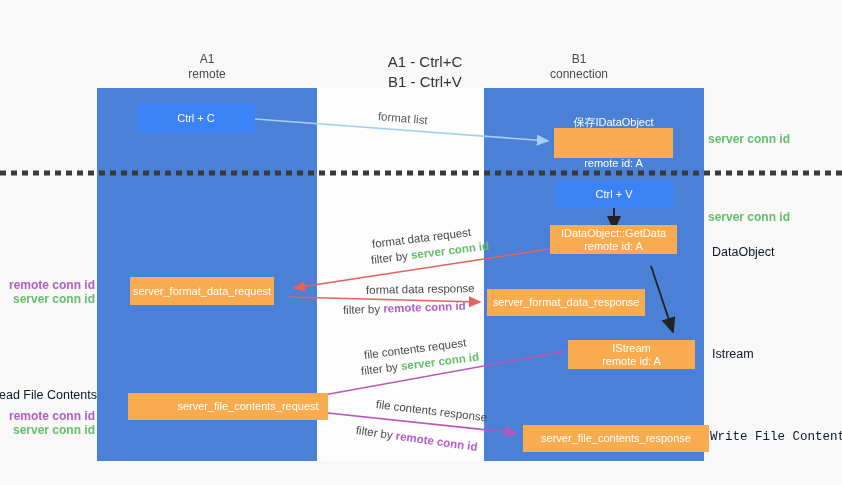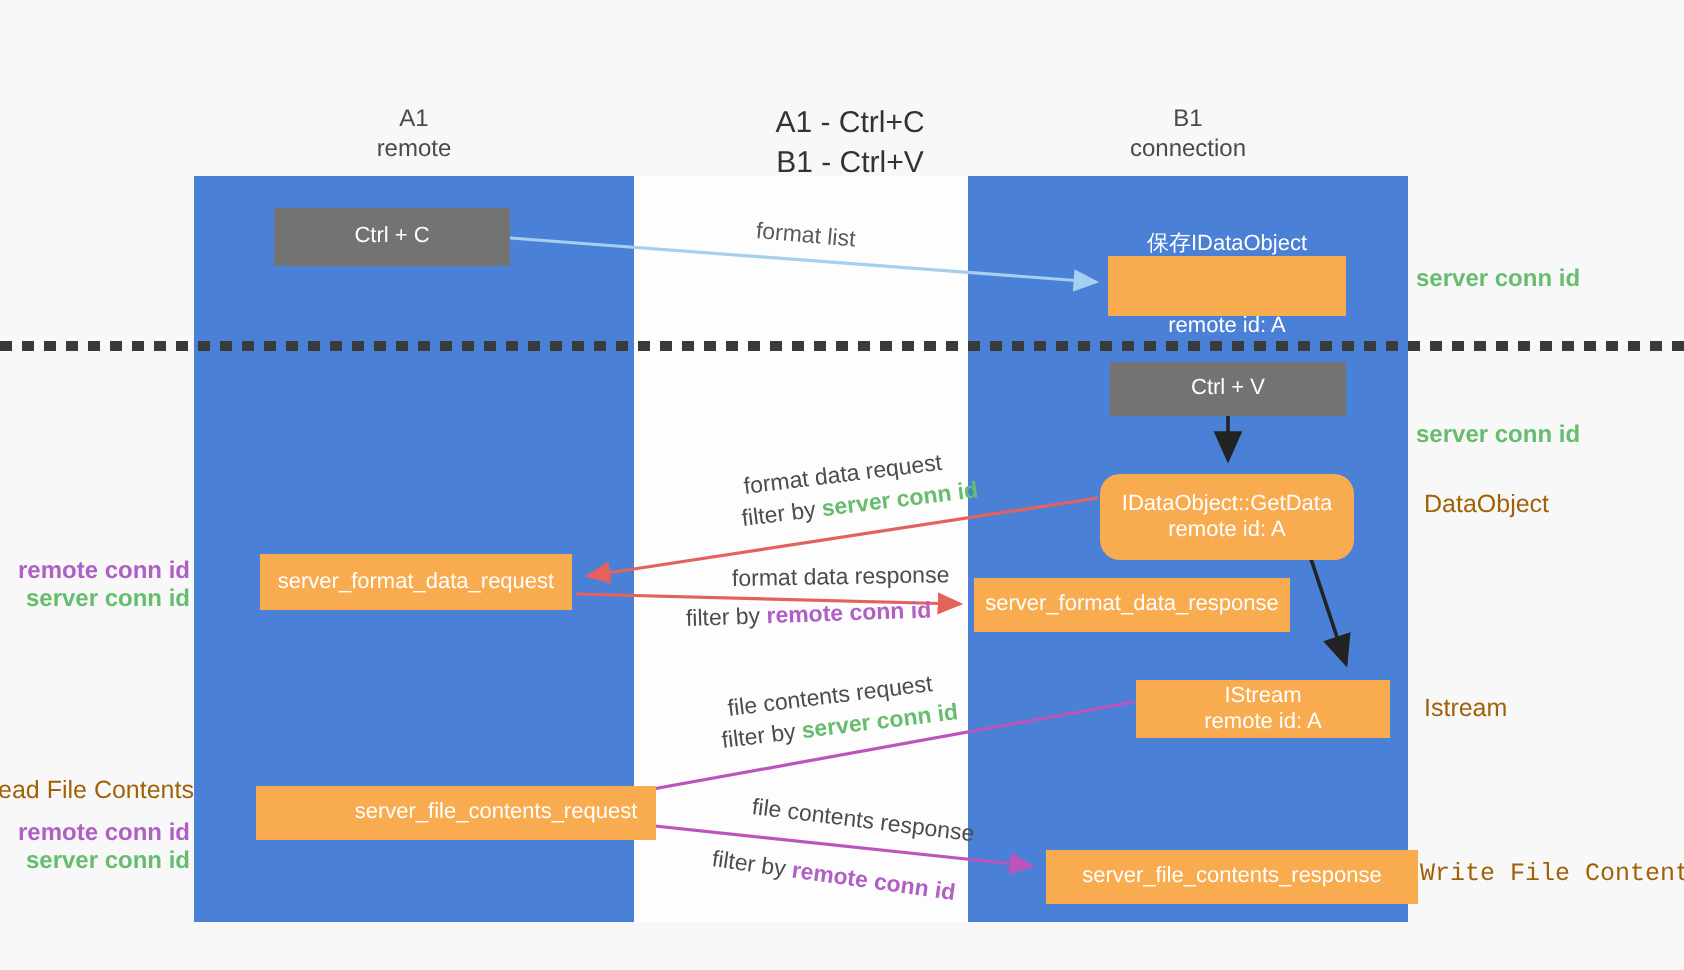--- a/index.html
+++ b/index.html
@@ -31,51 +31,51 @@
   }
   .arrow-layer{
     position:absolute;left:0;top:0;z-index:3;pointer-events:none;
   }
   .box{
     position:absolute;z-index:4;
     display:flex;flex-direction:column;align-items:center;justify-content:center;
     color:#fff;font-size:11px;line-height:13px;text-align:center;white-space:nowrap;
   }
   .box.orange{background:#f9ab4f;}
-  .box.green{background:#737373;}
+  .box.green{background:#3b82f6;}
   .flow{
     position:absolute;z-index:4;
     font-size:11.5px;color:#4c4c4c;white-space:nowrap;
     transform-origin:left center;
   }
   .term-green{color:#66bd6e;font-weight:bold;}
   .term-purple{color:#b05fc5;font-weight:bold;}
   .side{
     position:absolute;z-index:4;
-    font-size:12px;color:#a16207;white-space:nowrap;
+    font-size:12px;color:#0f172a;white-space:nowrap;
   }
   .side.green{color:#66bd6e;font-weight:bold;}
   .side.purple{color:#b05fc5;font-weight:bold;}
   .side.right-edge{text-align:right;}
 </style>
 </head>
 <body>
 
 <div class="canvas">
 
   <div class="title">
     <div>A1 - Ctrl+C</div>
     <div>B1 - Ctrl+V</div>
   </div>
 
   <div class="col-header" style="left:97px;">
     <div>A1</div>
     <div>remote</div>
   </div>
-  <div class="col-header" style="left:484px;">
+  <div class="col-header" style="left:469px;">
     <div>B1</div>
     <div>connection</div>
   </div>
 
   <div class="lane" style="left:97px;"></div>
   <div class="lane" style="left:484px;"></div>
   <div class="lane-gap"></div>
 
   <svg class="arrow-layer" width="842" height="485" viewBox="0 0 842 485">
     <defs>
@@ -108,26 +108,26 @@
 
   <div class="box orange" style="left:554px;top:128px;width:119px;height:30px;gap:28px;">
     <span>保存IDataObject</span>
     <span>remote id: A</span>
   </div>
 
   <div class="box green" style="left:555px;top:181px;width:118px;height:27px;">
     <span>Ctrl + V</span>
   </div>
 
-  <div class="box orange" style="left:550px;top:237px;width:127px;height:43px;border-radius:10px;">
+  <div class="box orange" style="left:550px;top:225px;width:127px;height:29px;">
     <span>IDataObject::GetData</span>
     <span>remote id: A</span>
   </div>
 
-  <div class="box orange" style="left:130px;top:277px;width:156px;height:28px;">
+  <div class="box orange" style="left:130px;top:277px;width:144px;height:28px;">
     <span>server_format_data_request</span>
   </div>
 
   <div class="box orange" style="left:487px;top:289px;width:158px;height:27px;">
     <span>server_format_data_response</span>
   </div>
 
   <div class="box orange" style="left:568px;top:340px;width:127px;height:29px;">
     <span>IStream</span>
     <span>remote id: A</span>

